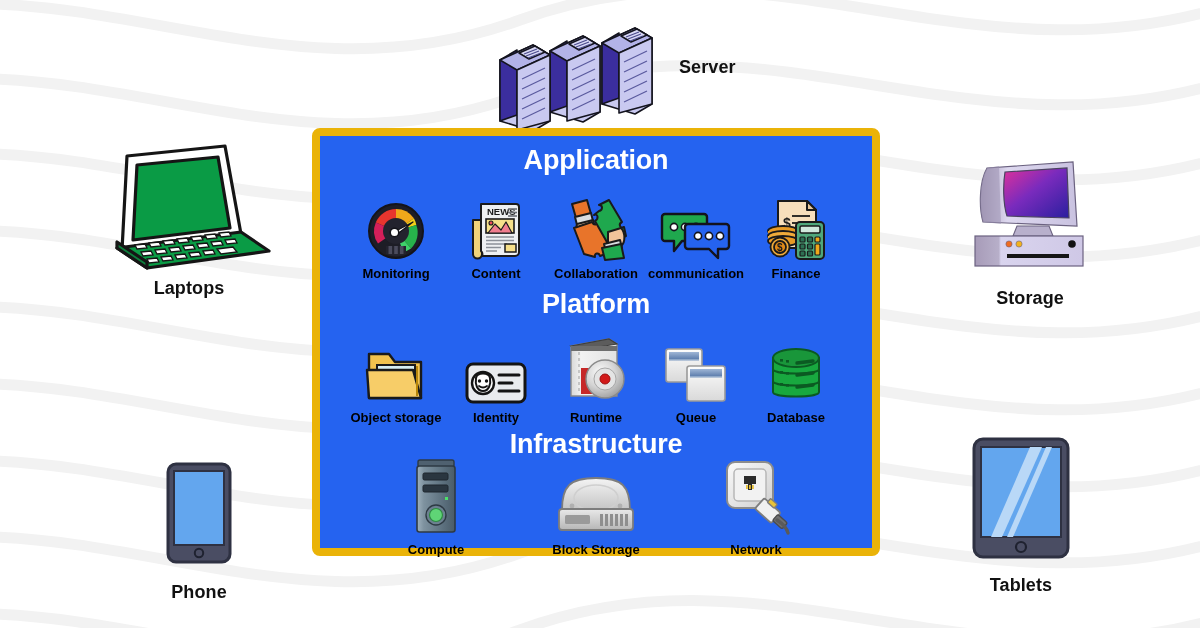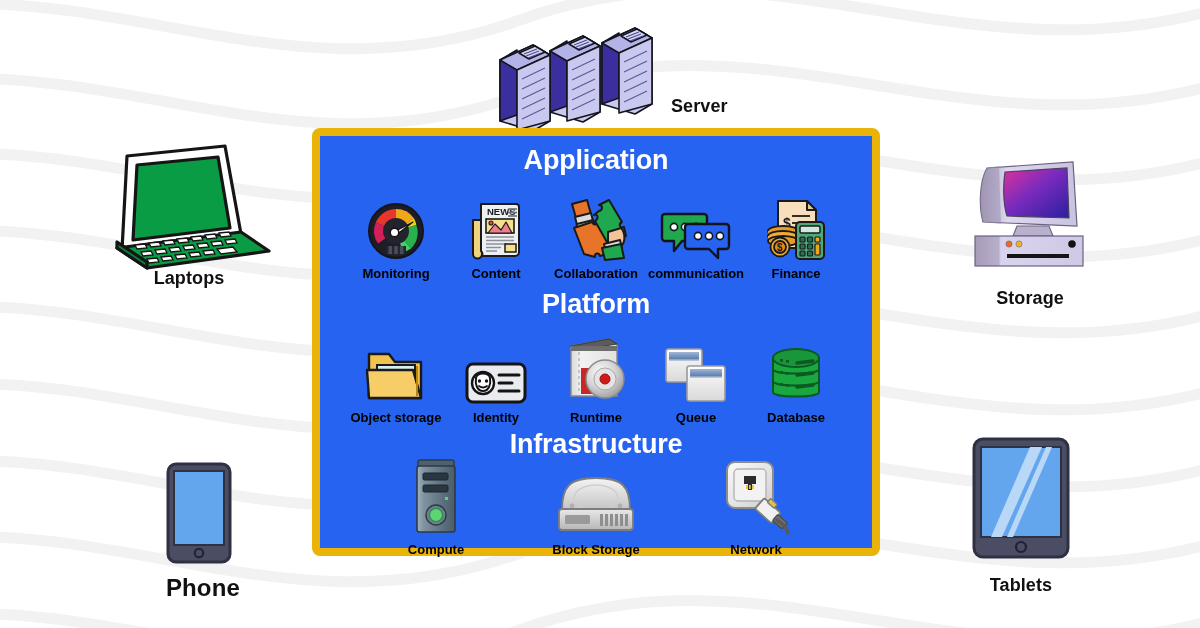--- a/index.html
+++ b/index.html
@@ -107,21 +107,21 @@
       <path d="M-200,338 C 60,238 260,418 520,323 C 780,228 980,403 1260,298"></path>
       <path d="M-200,415 C 60,315 260,495 520,400 C 780,305 980,480 1260,375"></path>
       <path d="M-200,492 C 60,392 260,572 520,477 C 780,382 980,557 1260,452"></path>
       <path d="M-200,568 C 60,468 260,648 520,553 C 780,458 980,633 1260,528"></path>
       <path d="M-200,645 C 60,545 260,725 520,630 C 780,535 980,710 1260,605"></path>
       <path d="M-200,35 C 60,-65 260,115 520,20 C 780,-75 980,100 1260,-5"></path>
     </g>
   </svg>
 
   <div class="node" style="left:490px; top:18px;">
-    <div style="display:flex; align-items:flex-end; gap:16px;">
+    <div style="display:flex; align-items:center; gap:24px;">
       <svg width="165" height="105" viewBox="0 0 165 105">
         <g stroke="#14141e" stroke-width="1.6" stroke-linejoin="round">
 
           <polygon points="112,25 145,10 162,20 162,86 145,96 112,86" fill="#c9c9f0"></polygon>
           <polygon points="112,25 129,15 129,80 112,86" fill="#3b2e9e"></polygon>
           <polygon points="112,25 145,10 162,20 129,35" fill="#b3b3e8"></polygon>
           <polygon points="129,35 162,20 162,86 129,95" fill="#c9c9f0"></polygon>
           <g stroke="#5a5a9e" stroke-width="1.2">
             <line x1="134" y1="44" x2="157" y2="33"></line>
             <line x1="134" y1="54" x2="157" y2="43"></line>
@@ -212,21 +212,21 @@
         <g>
           <polygon points="44,119 54,118 56,122 46,123"></polygon>
           <polygon points="58,117 68,116 70,120 60,121"></polygon>
           <polygon points="72,115 82,114 84,118 74,119"></polygon>
           <polygon points="86,113 96,112 98,116 88,117"></polygon>
           <polygon points="100,111 110,110 112,114 102,115"></polygon>
           <polygon points="114,109 130,107 134,112 118,114"></polygon>
         </g>
       </g>
     </svg>
-    <div class="node-label" style="font-size:18px; width:172px;">Laptops</div>
+    <div class="node-label" style="font-size:18px; margin-top:10px; width:172px;">Laptops</div>
   </div>
 
   <div class="node" style="left:965px; top:160px;">
     <svg width="130" height="110" viewBox="0 0 130 110">
       <defs>
         <linearGradient id="crt-screen" x1="0" y1="0" x2="1" y2="1">
           <stop offset="0%" stop-color="#e0319a"></stop>
           <stop offset="45%" stop-color="#7a2bbd"></stop>
           <stop offset="100%" stop-color="#2a1f9e"></stop>
         </linearGradient>
@@ -265,21 +265,21 @@
   <div class="node" style="left:166px; top:462px;">
     <svg width="66" height="102" viewBox="0 0 66 102">
       <rect x="2" y="2" width="62" height="98" rx="8" ry="8" fill="#4a4d63" stroke="#2e3142" stroke-width="3"></rect>
       <rect x="8" y="9" width="50" height="74" fill="#63a6ee" stroke="#2e3142" stroke-width="2"></rect>
       <g clip-path="polygon(0 0,0 0)">
         <polygon points="38,9 46,9 20,83 13,83" fill="#b9d8f7"></polygon>
         <polygon points="49,9 53,9 27,83 23,83" fill="#b9d8f7"></polygon>
       </g>
       <circle cx="33" cy="91" r="4.2" fill="none" stroke="#1f2230" stroke-width="2"></circle>
     </svg>
-    <div class="node-label" style="font-size:24px; margin-top:10px; width:66px;">Phone</div>
+    <div class="node-label" style="font-size:18px; margin-top:18px; width:66px;">Phone</div>
   </div>
 
   <div class="node" style="left:972px; top:437px;">
     <svg width="98" height="122" viewBox="0 0 98 122">
       <rect x="2" y="2" width="94" height="118" rx="9" ry="9" fill="#4a4d63" stroke="#2e3142" stroke-width="3"></rect>
       <rect x="9" y="10" width="80" height="90" fill="#63a6ee" stroke="#2e3142" stroke-width="2"></rect>
       <polygon points="58,10 70,10 30,100 19,100" fill="#b9d8f7"></polygon>
       <polygon points="74,10 80,10 41,100 35,100" fill="#b9d8f7"></polygon>
       <circle cx="49" cy="110" r="5" fill="none" stroke="#1f2230" stroke-width="2.2"></circle>
     </svg>

